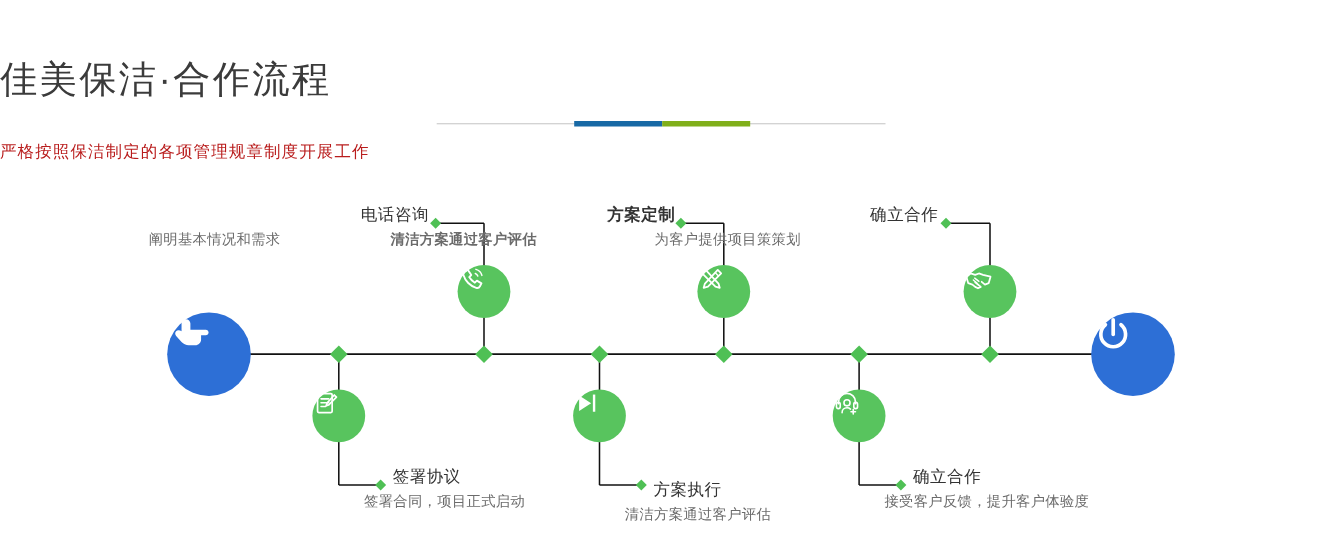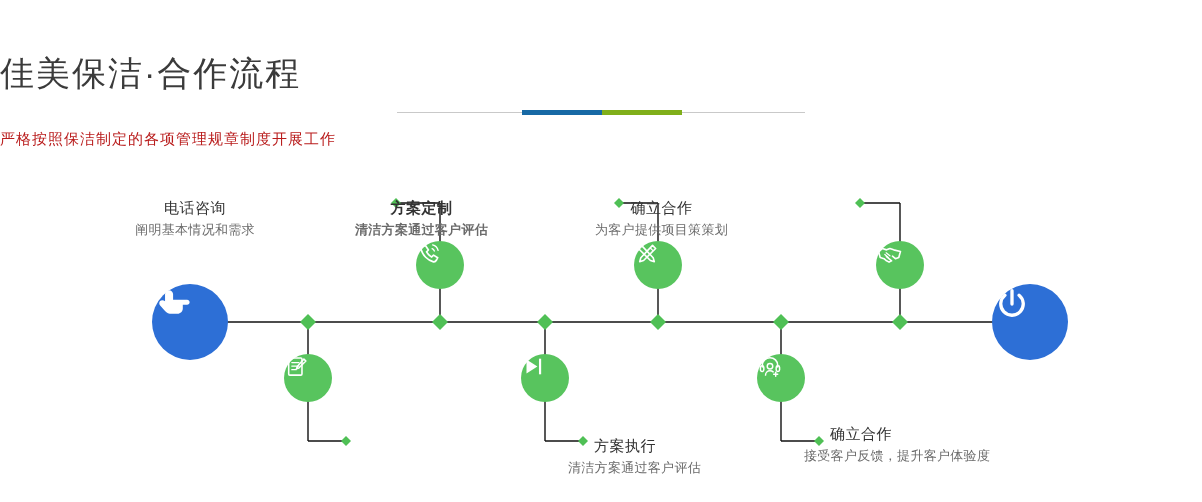--- a/index.html
+++ b/index.html
@@ -71,21 +71,21 @@
     line-height:20px;
     letter-spacing:0.5px;
   }
   .step-desc {
     font-size:13px;
     color:#6b6b6b;
     line-height:20px;
     margin-top:2px;
     letter-spacing:0.3px;
   }
-  .top-label .step-title { text-align:center;margin-top:12px; }
+  .top-label .step-title { text-align:right; }
   .top-label .step-desc  { text-align:center; }
   .bottom-label .step-title { text-align:left; }
   .bottom-label .step-desc  { text-align:left; margin-left:0; }
 </style>
 </head>
 <body>
 
 <div class="page">
 
   <div class="header">
@@ -216,20 +216,24 @@
     <div class="step-label top-label" style="left:229px; top:186px; width:385px;font-weight:bold;">
       <div class="step-title">方案定制</div>
       <div class="step-desc">清洁方案通过客户评估</div>
     </div>
 
     <div class="step-label top-label" style="left:470px; top:186px; width:383px;">
       <div class="step-title">确立合作</div>
       <div class="step-desc">为客户提供项目策策划</div>
     </div>
 
+    <div class="step-label bottom-label" style="left:357px; top:424px;">
+      <div class="step-title">签署协议</div>
+      <div class="step-desc" style="margin-left:-26px;">签署合同，项目正式启动</div>
+    </div>
 
     <div class="step-label bottom-label" style="left:594px; top:436px;">
       <div class="step-title">方案执行</div>
       <div class="step-desc" style="margin-left:-26px;">清洁方案通过客户评估</div>
     </div>
 
     <div class="step-label bottom-label" style="left:830px; top:424px;">
       <div class="step-title">确立合作</div>
       <div class="step-desc" style="margin-left:-26px;">接受客户反馈，提升客户体验度</div>
     </div>

